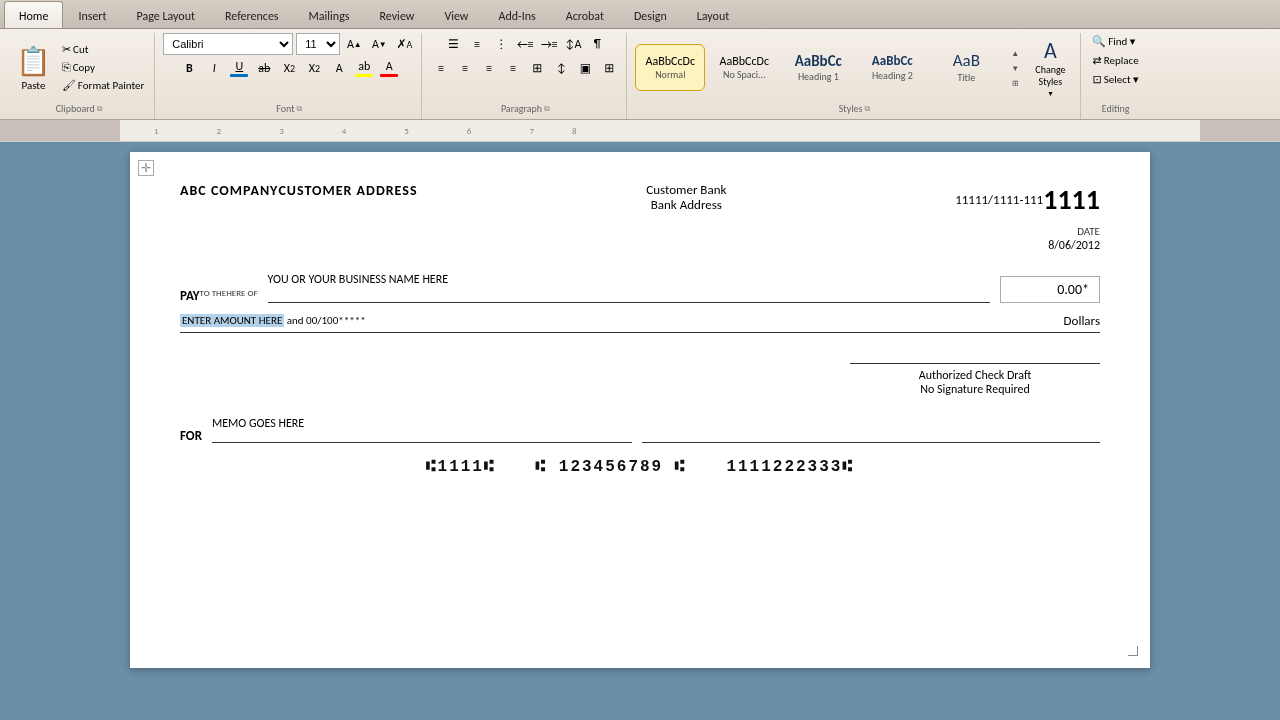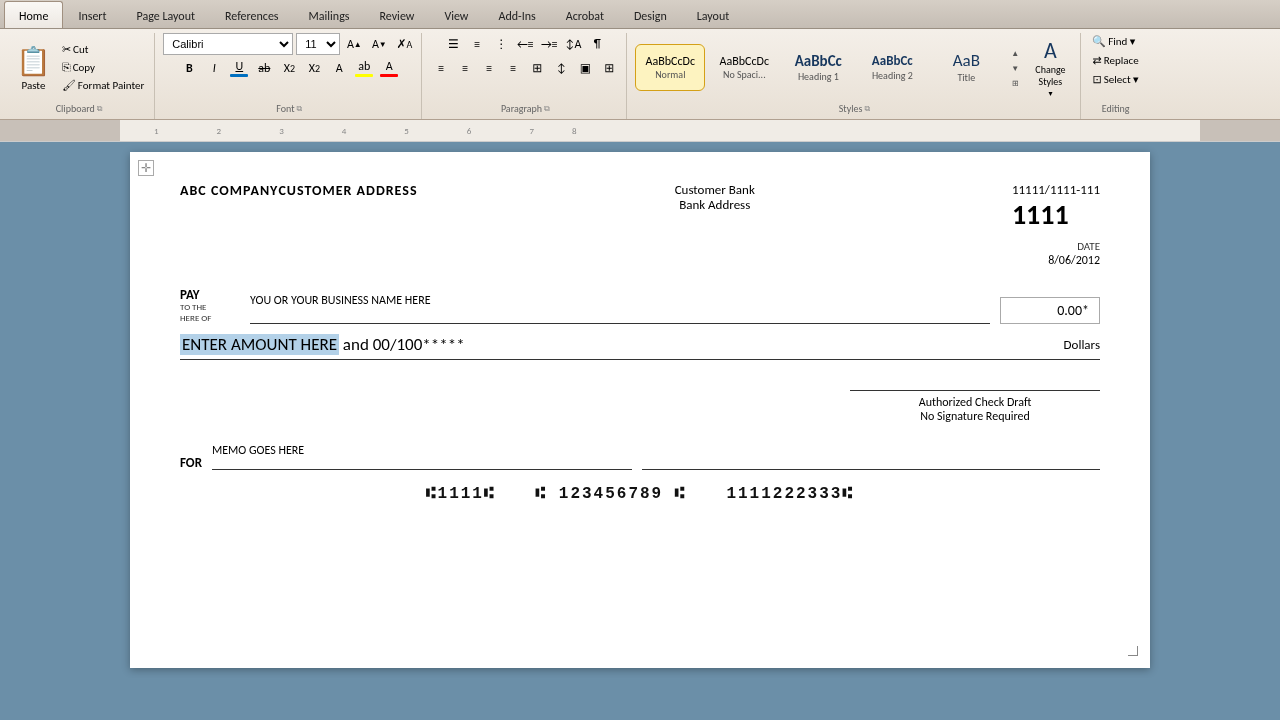--- a/index.html
+++ b/index.html
@@ -379,21 +379,21 @@
 
     .pay-row {
       display: flex;
       align-items: flex-end;
       gap: 10px;
       margin-bottom: 6px;
     }
 
     .pay-label-group {
       display: flex;
-      flex-direction: column;
+      flex-direction: row;
       min-width: 60px;
     }
 
     .pay-label {
       font-size: 13px;
       font-weight: bold;
     }
 
     .pay-sublabel {
       font-size: 9px;
@@ -421,21 +421,21 @@
     .amount-written-row {
       display: flex;
       align-items: center;
       gap: 8px;
       margin-bottom: 30px;
       border-bottom: 1px solid #333;
       padding-bottom: 4px;
     }
 
     .amount-written {
-      font-size: 17px;
+      font-size: 11px;
       flex: 1;
     }
 
     .amount-highlight {
       background: #b3d1e8;
       padding: 0 2px;
     }
 
     .dollars-label {
       font-size: 13px;
@@ -720,21 +720,21 @@
     <div class="check-header">
       <div class="company-info">
         <span class="company-name">ABC COMPANY</span>
         <span class="company-address">CUSTOMER ADDRESS</span>
       </div>
       <div class="bank-info">
         <div class="bank-name">Customer Bank</div>
         <div class="bank-address">Bank Address</div>
       </div>
       <div class="check-number-section">
-        <div style="display:flex; flex-direction:column; margin-bottom:8px;">
+        <div style="display:flex; align-items:center; margin-bottom:8px;">
           <span class="routing-number">11111/1111-111</span>
           <span class="check-number">1111</span>
         </div>
         <div class="date-section">
           <div class="date-label">DATE</div>
           <div class="date-value">8/06/2012</div>
         </div>
       </div>
     </div>
 

